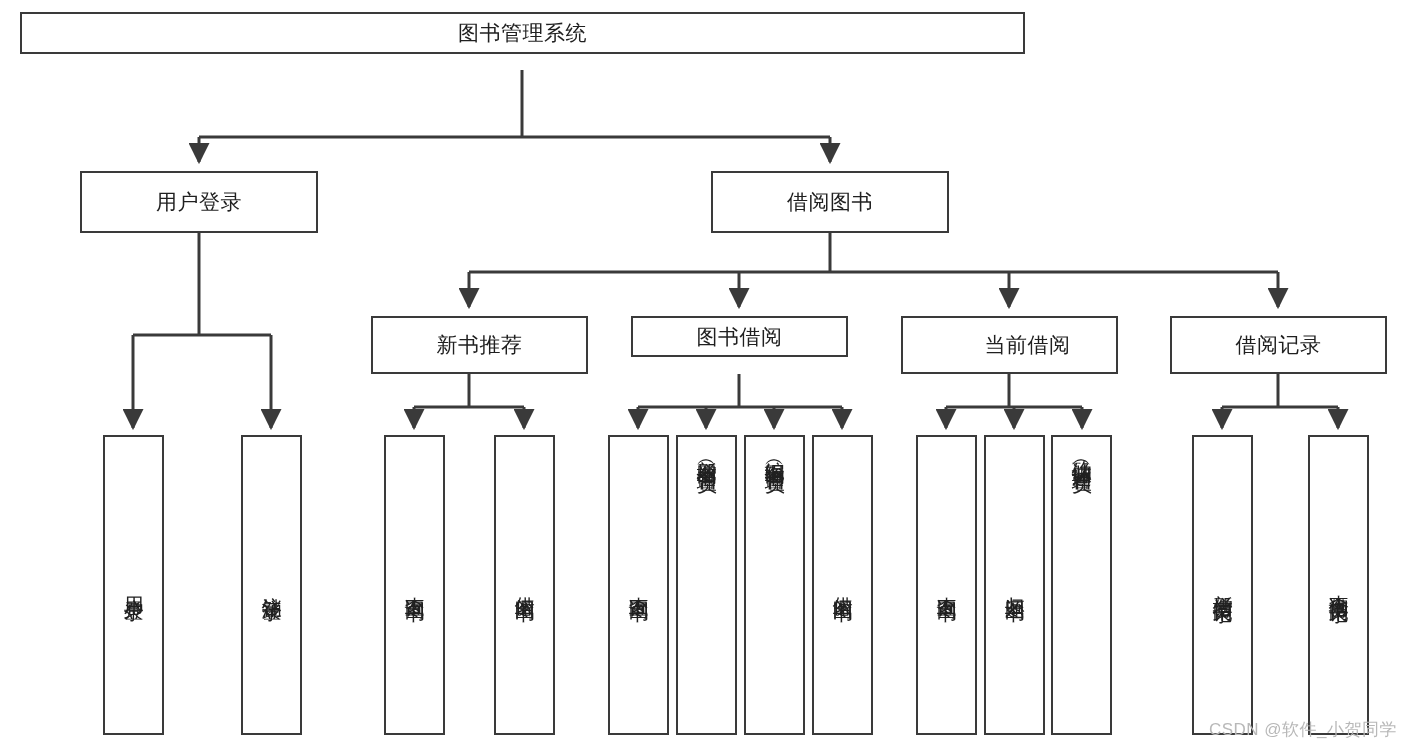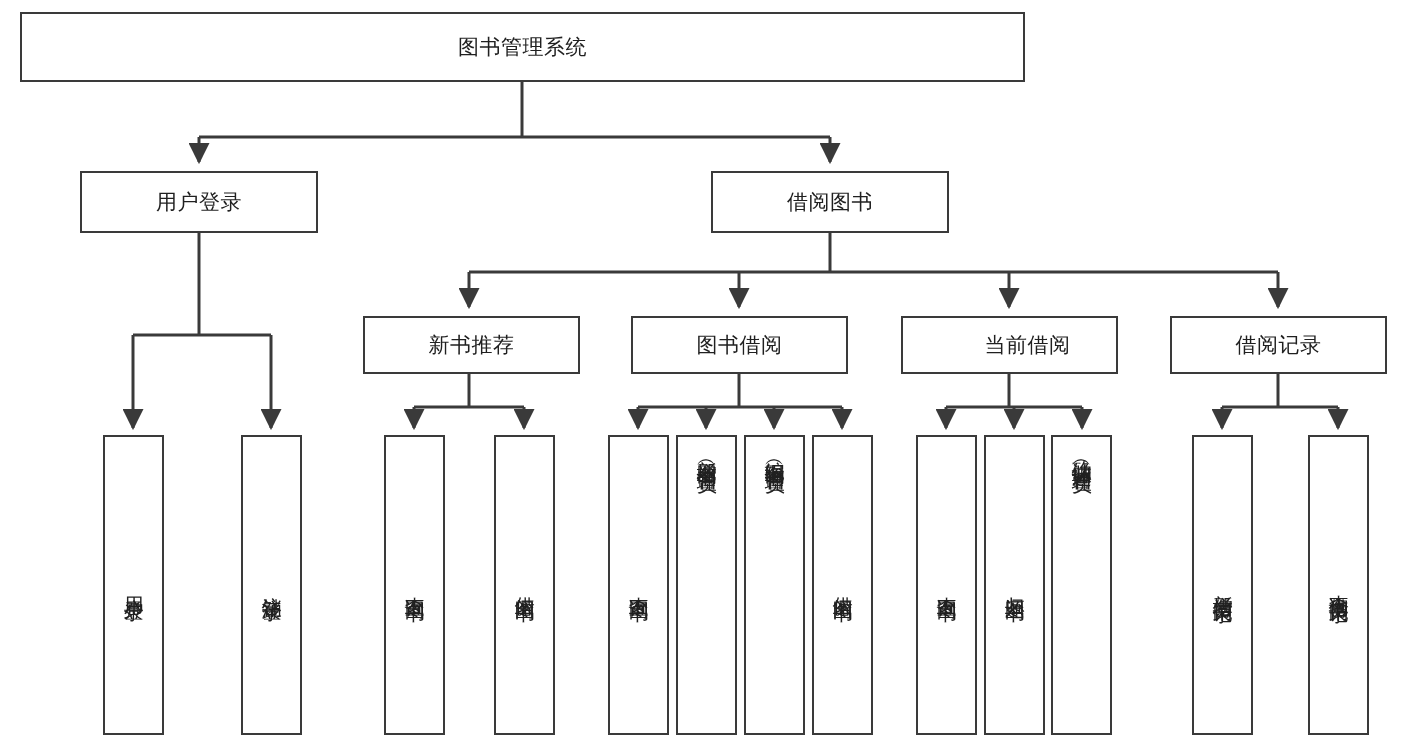--- a/index.html
+++ b/index.html
@@ -130,37 +130,37 @@
       <path d="M 1014 407 L 1014 428" marker-end="url(#arrow)"></path>
       <path d="M 1082 407 L 1082 428" marker-end="url(#arrow)"></path>
 
       <path d="M 1278 374 L 1278 407"></path>
       <path d="M 1222 407 L 1338 407"></path>
       <path d="M 1222 407 L 1222 428" marker-end="url(#arrow)"></path>
       <path d="M 1338 407 L 1338 428" marker-end="url(#arrow)"></path>
     </g>
   </svg>
 
-  <div class="node horiz" style="left:20px; top:12px; width:1005px; height:70px;">
+  <div class="node horiz" style="left:20px; top:12px; width:1005px; height:42px;">
     <span class="node-label">图书管理系统</span>
   </div>
 
   <div class="node horiz" style="left:80px; top:171px; width:238px; height:62px;">
     <span class="node-label">用户登录</span>
   </div>
 
   <div class="node horiz" style="left:711px; top:171px; width:238px; height:62px;">
     <span class="node-label">借阅图书</span>
   </div>
 
-  <div class="node horiz" style="left:363px; top:316px; width:217px; height:58px;">
+  <div class="node horiz" style="left:371px; top:316px; width:217px; height:58px;">
     <span class="node-label">新书推荐</span>
   </div>
 
-  <div class="node horiz" style="left:631px; top:316px; width:217px; height:58px;">
+  <div class="node horiz" style="left:631px; top:316px; width:217px; height:41px;">
     <span class="node-label">图书借阅</span>
   </div>
 
   <div class="node horiz" style="left:901px; top:316px; width:217px; height:58px;padding-left:36px;">
     <span class="node-label">当前借阅</span>
   </div>
 
   <div class="node horiz" style="left:1170px; top:316px; width:217px; height:58px;justify-content:center;">
     <span class="node-label">借阅记录</span>
   </div>
@@ -210,14 +210,15 @@
   </div>
 
   <div class="node vert center" style="left:1192px; top:435px; width:61px; height:300px;">
     <span class="node-label">新增借阅记录</span>
   </div>
 
   <div class="node vert center" style="left:1308px; top:435px; width:61px; height:300px;">
     <span class="node-label">查询借阅记录</span>
   </div>
 
+  <div id="watermark">CSDN @软件_小贺同学</div>
 
 </div>
 
 </body></html>

